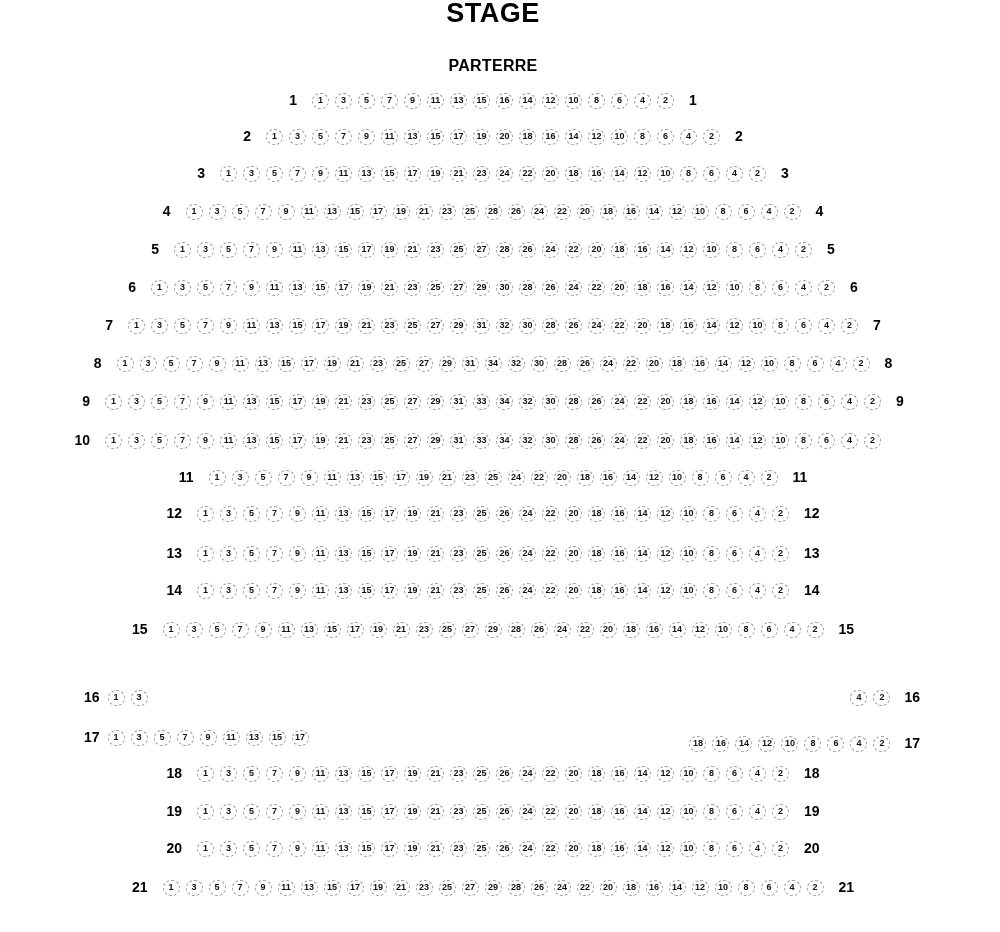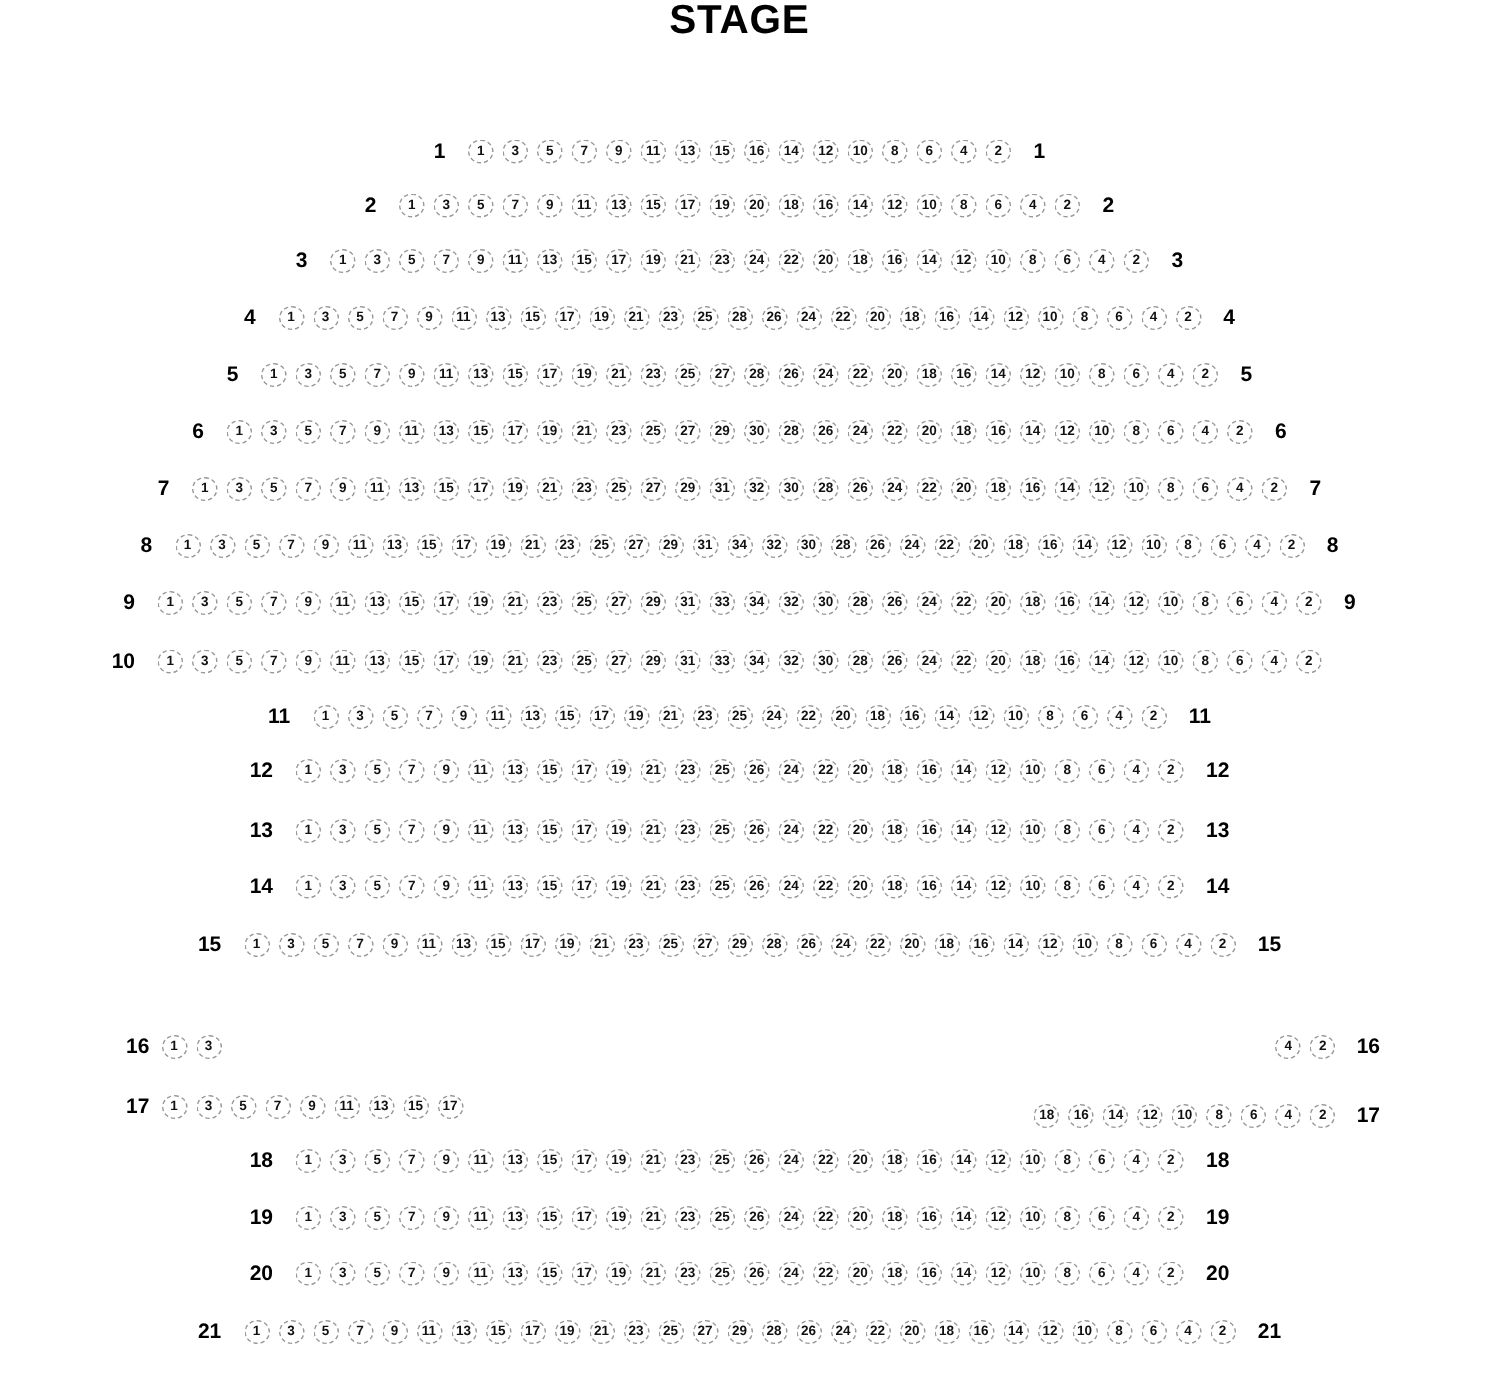--- a/index.html
+++ b/index.html
@@ -91,20 +91,21 @@
     cursor: pointer;
     flex: 0 0 17px;
     line-height: 1;
   }
 </style>
 </head>
 <body style="--seat-border: #999999;">
 
 <div id="canvas">
   <div class="stage-title">STAGE</div>
+  <div class="section-title">PARTERRE</div>
   <div id="seat-map">
       <div class="row" style="top: 92px;">
         <span class="row-label left">1</span>
         <div class="seats">
           <span class="seat">1</span>
           <span class="seat">3</span>
           <span class="seat">5</span>
           <span class="seat">7</span>
           <span class="seat">9</span>
           <span class="seat">11</span>

